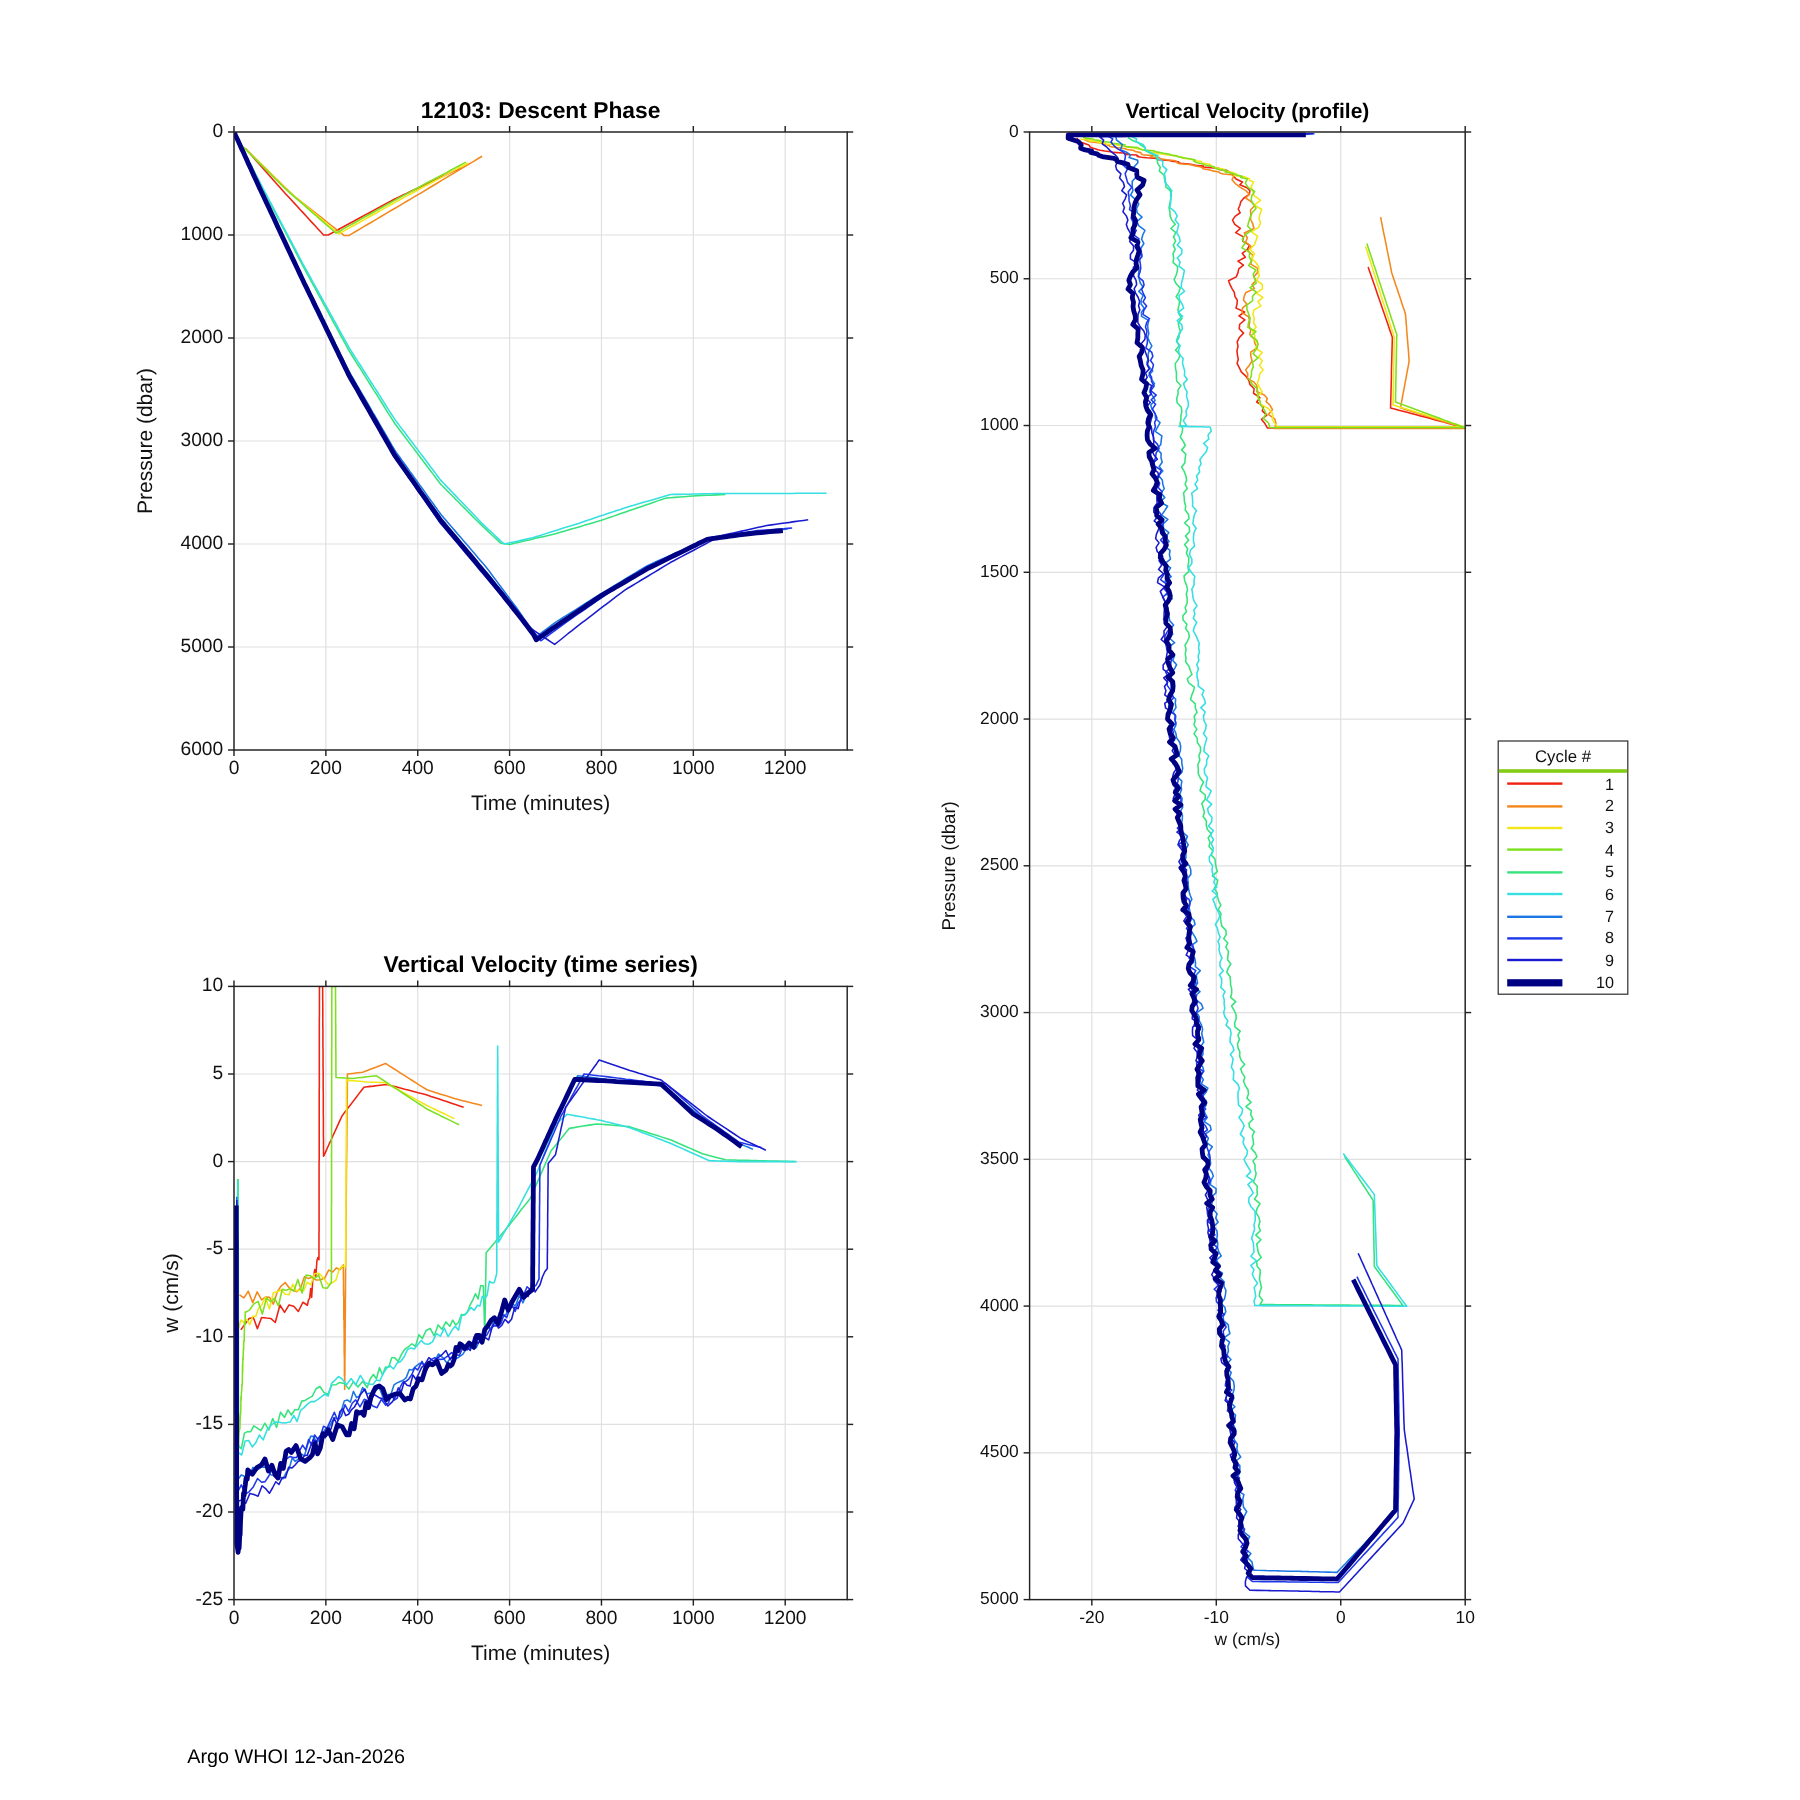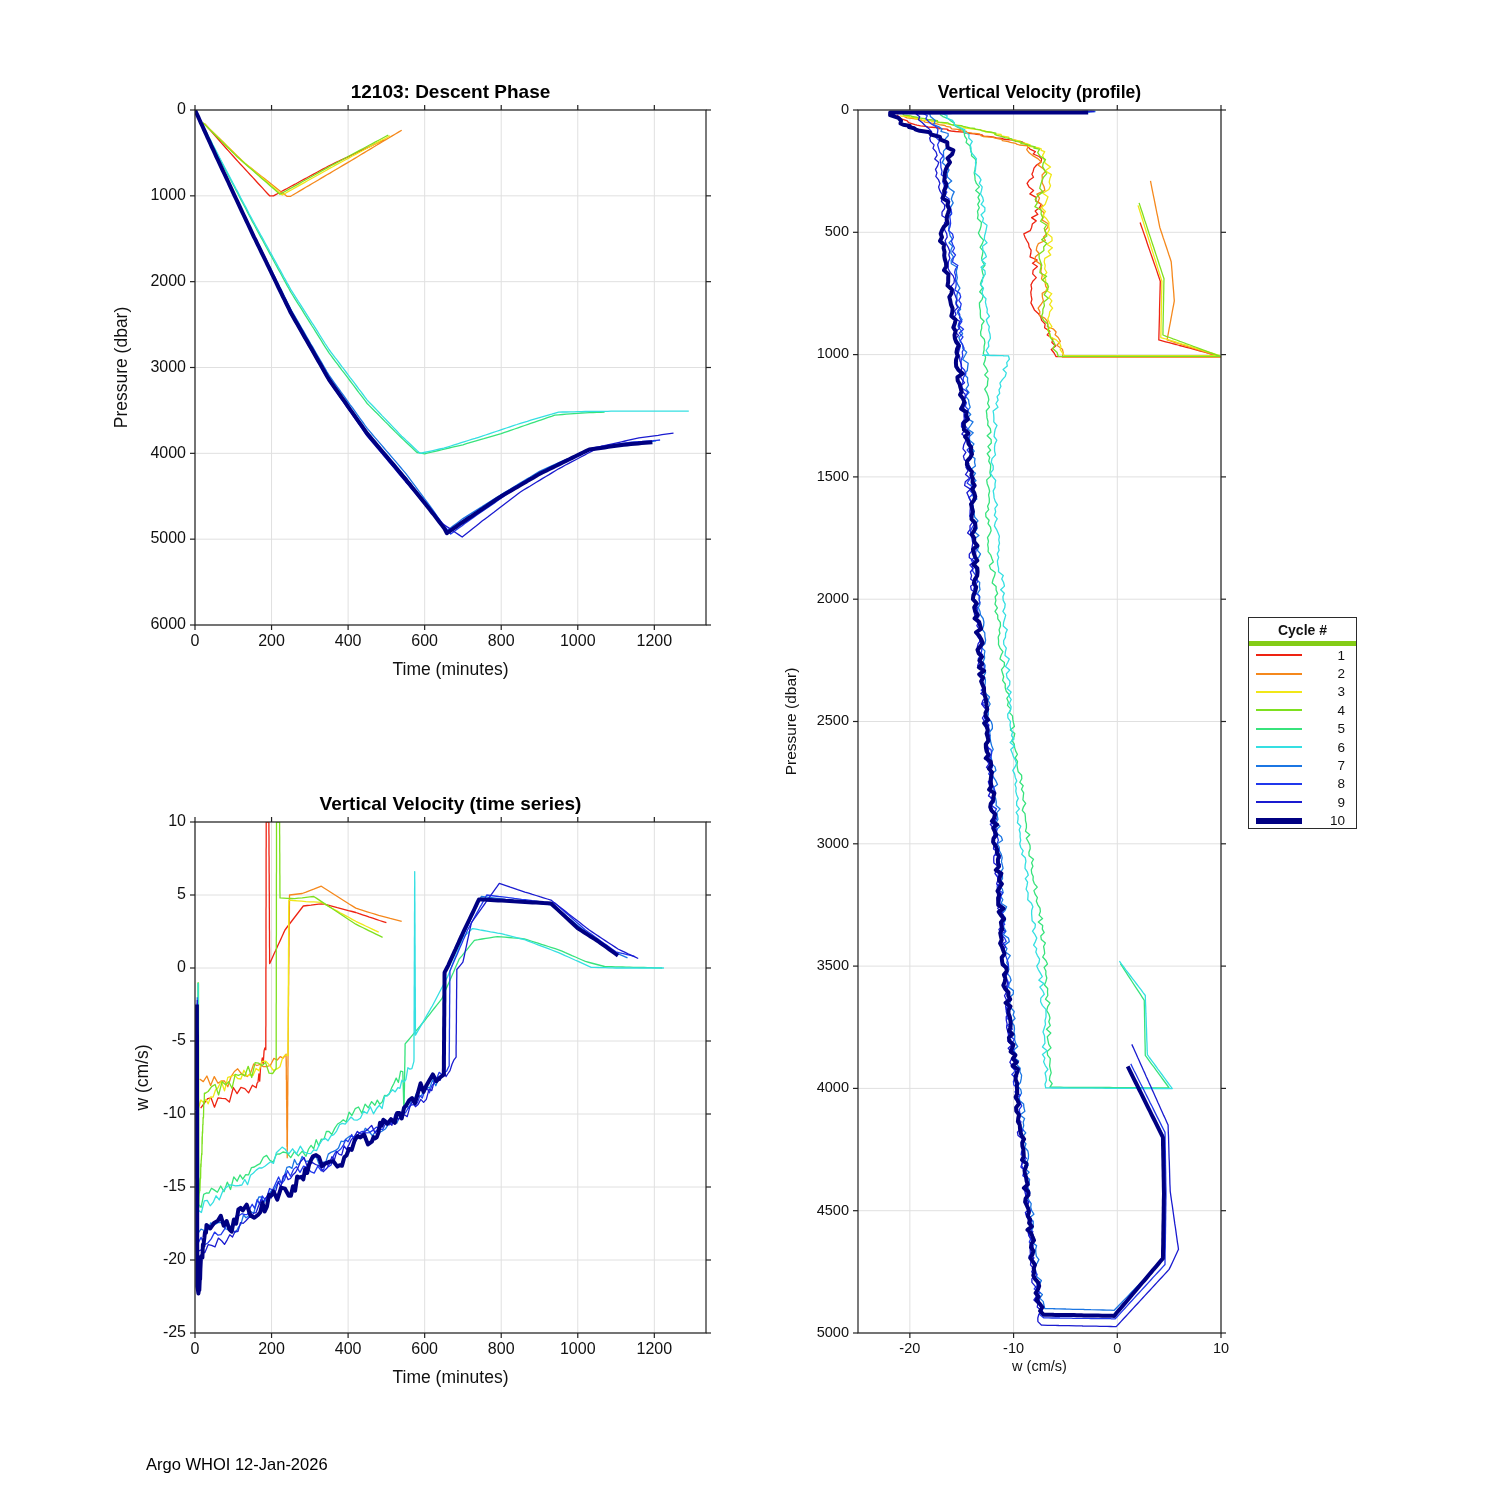--- a/index.html
+++ b/index.html
@@ -1,21 +1,21 @@
 <!DOCTYPE html>
 <html><head>
 <meta charset="utf-8">
 <style>
   html,body{margin:0;padding:0;background:#ffffff;}
   .figure{position:relative;width:1500px;height:1500px;background:#ffffff;overflow:hidden;
           font-family:"Liberation Sans", sans-serif;}
   #charts-svg{position:absolute;left:0;top:0;}
   .legend{position:absolute;background:#ffffff;border:1px solid #2b2b2b;box-sizing:border-box;}
-  .legend-title{font-weight:bold;font-size:14px;text-align:center;padding:4px 0 3px 0;
-                border-bottom:5px solid #84cc16;color:#111;}
+  .legend-title{font-weight:normal;font-size:14px;text-align:center;padding:4px 0 3px 0;
+                border-bottom:3px solid #84cc16;color:#111;}
   .legend-row{display:flex;align-items:center;height:18.4px;}
   .legend-swatch{width:46px;margin-left:7px;flex:0 0 46px;}
   .legend-label{flex:1;text-align:right;padding-right:11px;font-size:13.5px;color:#111;}
   .footer{position:absolute;font-size:16.5px;color:#000;}
 </style>
 </head>
 <body>
 
 <div class="figure">
   <svg id="charts-svg" width="1500" height="1500" viewBox="0 0 1500 1500">
@@ -299,14 +299,14 @@
           <div class="legend-swatch" style="height: 2px; background: rgb(26, 27, 208);"></div>
           <div class="legend-label">9</div>
         </div>
         <div class="legend-row">
           <div class="legend-swatch" style="height: 6px; background: rgb(0, 0, 130);"></div>
           <div class="legend-label">10</div>
         </div>
       </div>
   </div>
 
-  <div class="footer" id="footer-text" style="left: 146px; top: 1455px;">Argo WHOI 12-Jan-2026</div>
+  <div class="footer" id="footer-text" style="left: 156px; top: 1455px;">Argo WHOI 12-Jan-2026</div>
 </div>
 
 </body></html>

